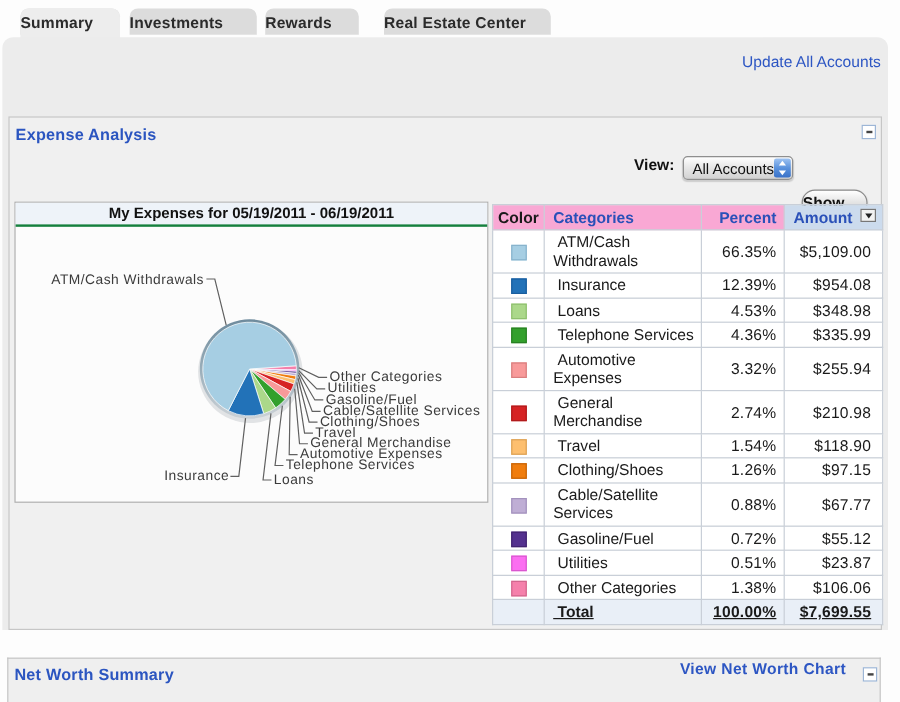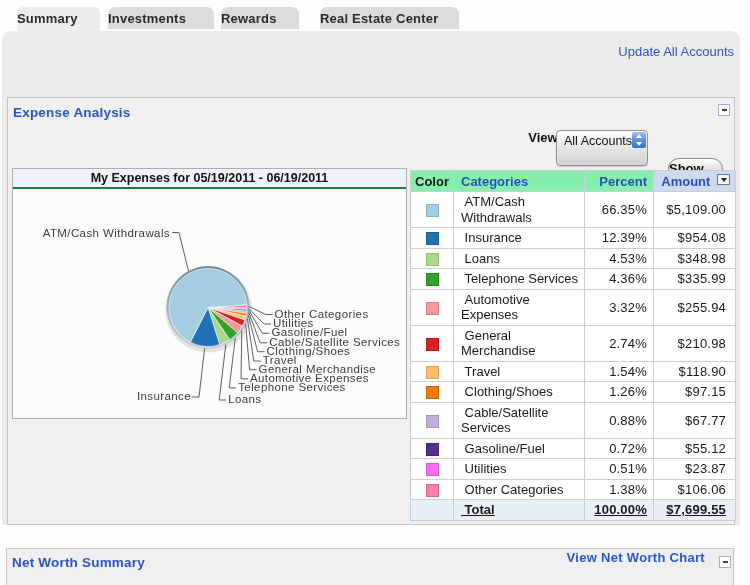--- a/index.html
+++ b/index.html
@@ -10,32 +10,32 @@
 #mainpanel { left:2px; top:31px; width:738px; height:494px; background:#ececec; border-radius:9px 9px 0 0; }
 #updlink { right:16px; top:44px; width:300px; text-align:right; font-size:13px; font-weight:normal; color:#2d56c3; }
 .panel { position:absolute; background:#f0f0f0; border:1px solid #c6c6c6; }
 #exppanel { left:7px; top:97px; width:728px; height:428px; }
 #nwpanel { position:absolute; left:6px; top:548px; width:728px; height:40px; background:#efefef; border:1px solid #c6c6c6; border-bottom:none; }
 .ptitle { position:absolute; font-size:13.5px; font-weight:bold; color:#2b55c0; letter-spacing:0.2px; }
 .minbox { position:absolute; width:12px; height:12px; background:#fff; border:1px solid #9db6d6; }
 .minbox::after { content:""; position:absolute; left:3px; top:4px; width:5px; height:2px; background:#444; }
 #viewrow { position:absolute; left:0; top:31px; width:728px; height:24px; }
 #viewlbl { position:absolute; right:174px; top:1px; font-size:13px; font-weight:bold; color:#111; }
-#selbox { position:absolute; right:88px; top:1px; width:92px; height:36px; border:1px solid #8f8f8f; border-radius:4px; background:linear-gradient(#ffffff,#e8e8e8 45%,#d2d2d2); box-shadow:0 1px 1px rgba(0,0,0,0.15); }
+#selbox { position:absolute; right:75px; top:1px; width:92px; height:20px; border:1px solid #8f8f8f; border-radius:4px; background:linear-gradient(#ffffff,#e8e8e8 45%,#d2d2d2); box-shadow:0 1px 1px rgba(0,0,0,0.15); }
 #selbox .txt { position:absolute; left:7px; top:3px; font-size:12.5px; color:#111; }
 #selbox .step { position:absolute; right:1px; top:1px; width:14px; height:16px; border-radius:2px; background:linear-gradient(#9ec3f2,#5a92dd 50%,#3a72c8); }
 #selbox .step::before { content:""; position:absolute; left:3.5px; top:2px; border:3.5px solid transparent; border-bottom:4px solid #fff; border-top:none; }
 #selbox .step::after { content:""; position:absolute; left:3.5px; bottom:2px; border:3.5px solid transparent; border-top:4px solid #fff; border-bottom:none; }
 #showbtn { position:absolute; right:13px; top:0px; width:55px; height:22px; border:1px solid #8a8a8a; border-radius:11px; background:linear-gradient(#ffffff,#e6e6e6 45%,#c9c9c9); text-align:left; font-size:13px; font-weight:bold; color:#111; line-height:20px; box-shadow:0 1px 2px rgba(0,0,0,0.2);margin-top:29px; }
 #chartpanel { position:absolute; left:4px; top:70px; width:395px; height:251px; background:#fcfcfc; border:1px solid #aeaeae; }
 #charthdr { position:absolute; left:0; top:0; width:393px; height:20px; background:#eef3f9; border-bottom:2px solid #15803d; text-align:center; font-size:12.5px; font-weight:bold; color:#111; line-height:19px; }
 #tablewrap { position:absolute; left:402px; top:72px; width:326px; }
 table { border-collapse:collapse; width:326px; font-size:13px; color:#1a1a1a; }
 td, th { border:1px solid #c9cfd8; }
-th { background:#86efac; font-size:13px; height:21px; }
+th { background:#f9a8d4; font-size:13px; height:21px; }
 th.catth { color:#2a50b8; text-align:left; padding-left:7px; }
 th.pctth { color:#2a50b8; text-align:right; padding-right:6px; }
 th.amtth { color:#2a50b8; text-align:right; background:#ccdbed; padding-right:5px; }
 td { background:#fff; }
 td.cat { padding:2px 2px 2px 7px; line-height:15.5px; }
 td.pct { text-align:right; padding-right:6px; letter-spacing:0.2px; }
 td.amt { text-align:right; padding-right:9px; letter-spacing:0.2px; }
 td.sw { text-align:center; }
 td.sw span { display:inline-block; width:13px; height:13px; vertical-align:middle; }
 tr.one td { height:20px; }

